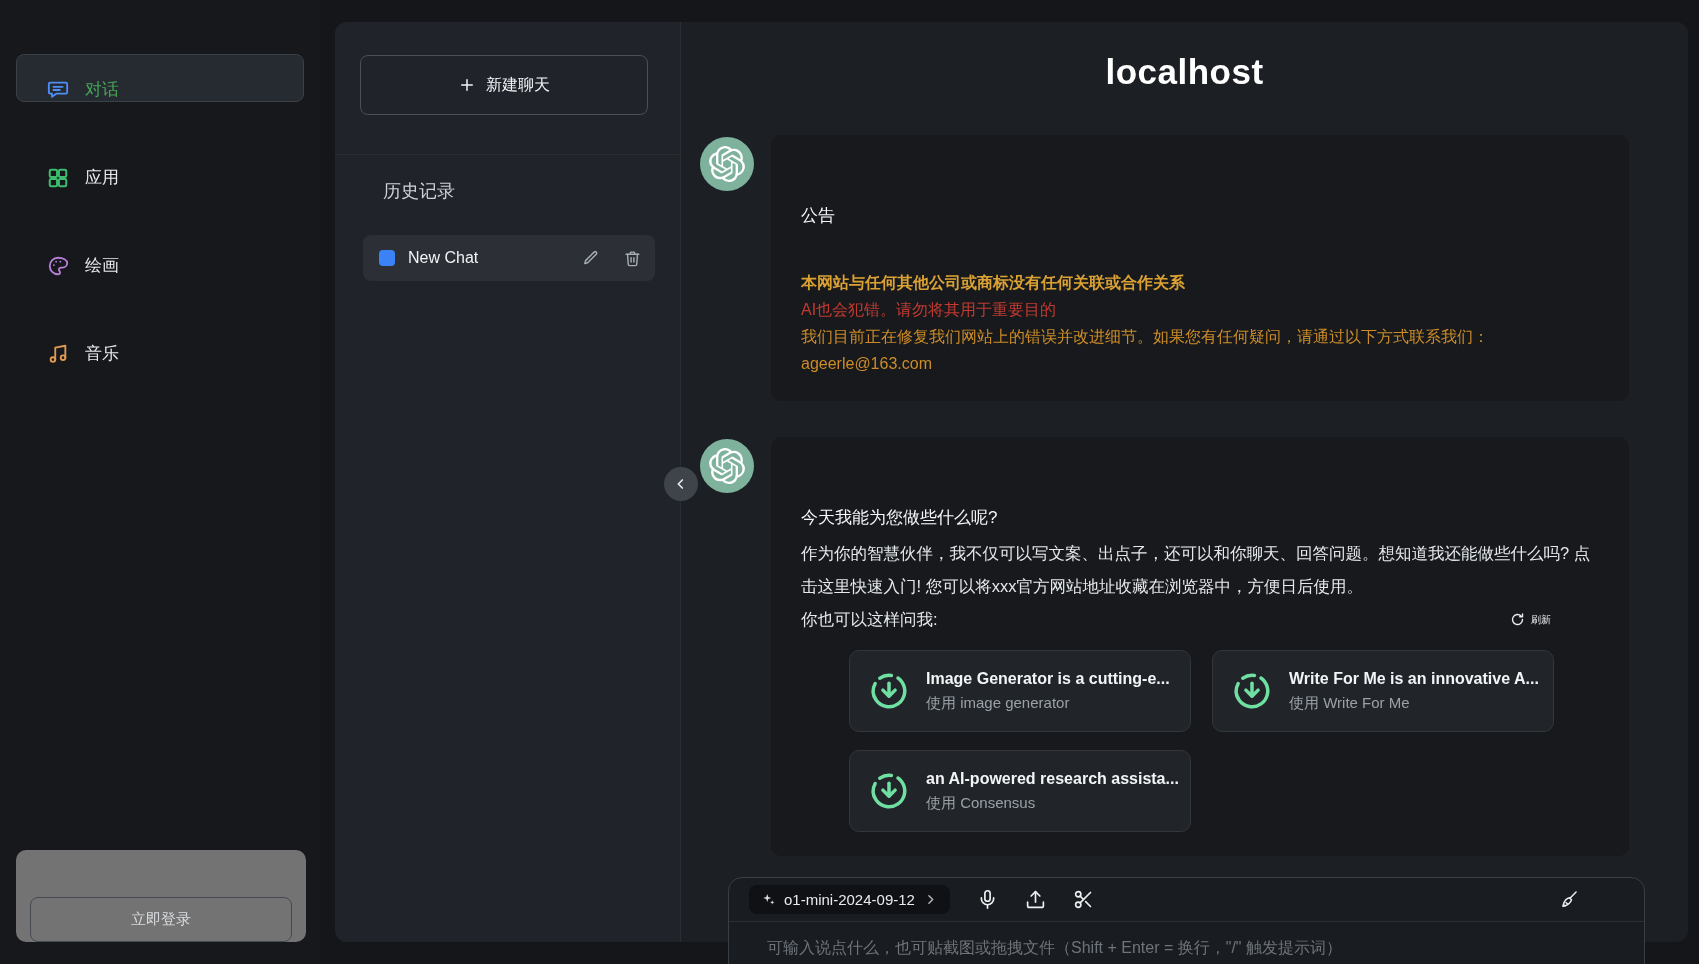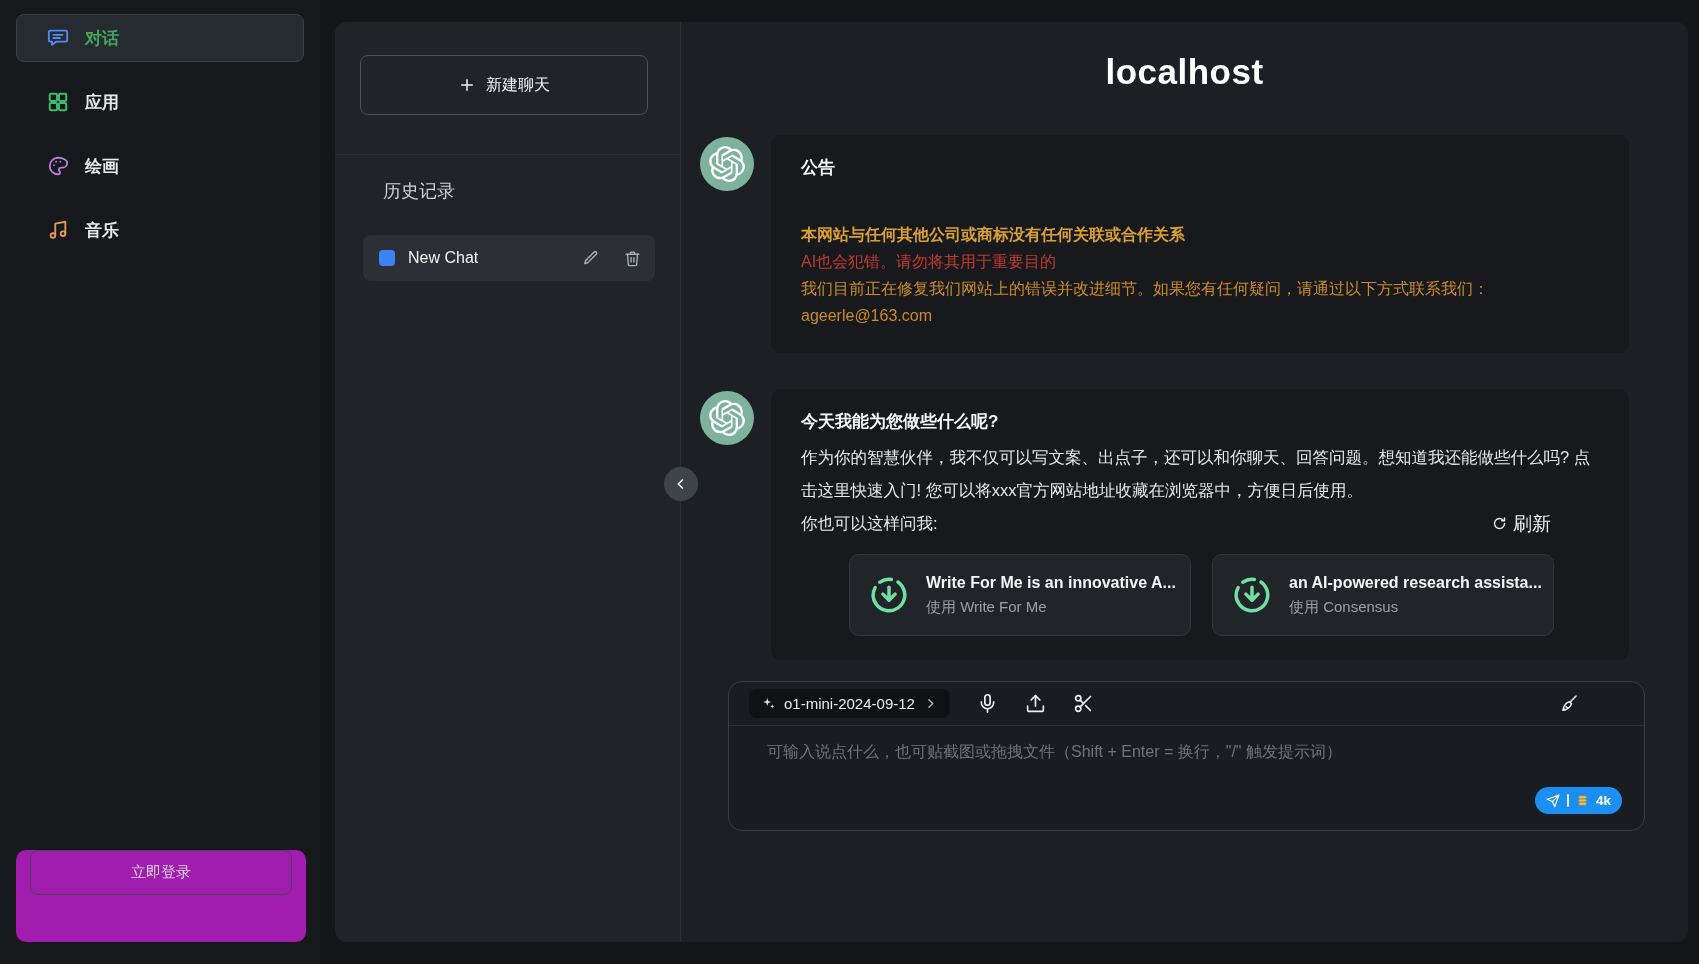--- a/index.html
+++ b/index.html
@@ -10,31 +10,31 @@
     color:#e7eaed;
     position:relative;
     overflow:hidden;
   }
   svg { display:block; }
 
   
   .sidebar { position:absolute; left:0; top:0; width:320px; height:964px; background:#16181c; }
   .nav { padding:14px 16px 0; }
   .nav-item {
-    display:flex; align-items:center; gap:16px;
+    display:flex; align-items:flex-end; gap:16px;
     height:48px; padding:0 14px 0 30px; margin-bottom:16px;
     border:1px solid transparent; border-radius:8px;
-    font-size:17px; font-weight:700; color:#e7eaed; cursor:pointer;
+    font-size:17px; font-weight:400; color:#e7eaed; cursor:pointer;margin-top:40px;
   }
   .nav-item.active { background:#262b31; border-color:#3a4047; color:#46a758; }
   .nav-icon { width:22px; height:22px; flex:none; }
   .login-card {
     position:absolute; left:16px; bottom:22px; width:290px; height:92px;
-    background:#a21caf; border-radius:10px;
-    display:flex; align-items:flex-start; justify-content:center;
+    background:#737373; border-radius:10px;
+    display:flex; align-items:flex-end; justify-content:center;
   }
   .login-btn {
     width:262px; height:45px; border:1px solid #454a51; border-radius:8px;
     background:transparent; color:#d9dcdf; font-size:15px; cursor:pointer;
     font-family:inherit;
   }
 
   
   .workspace {
     position:absolute; left:335px; top:22px; width:1353px; height:920px;
@@ -79,32 +79,32 @@
   .msg2 { margin-top:36px; }
   .avatar {
     width:54px; height:54px; border-radius:50%; background:#7eb29c; flex:none; margin-top:2px;
     display:flex; align-items:center; justify-content:center;
   }
   .avatar svg { width:36px; height:36px; fill:#ffffff; }
   .bubble {
     margin-left:17px; width:858px; background:#17191c; border-radius:10px;
     padding:20px 30px 24px;
   }
-  .bubble-heading { font-size:17px; font-weight:700; color:#f5f6f8; line-height:26px; margin-bottom:6px; }
+  .bubble-heading { font-size:17px; font-weight:400; color:#f5f6f8; line-height:26px; margin-bottom:6px;margin-top:48px; }
   .a-line { font-size:16px; line-height:27px; }
   .a-line1 { color:#dba233; font-weight:700;margin-top:40px; }
   .a-line2 { color:#c13a31; }
   .a-line3, .a-line4 { color:#cd8c28; }
 
   .welcome-body { font-size:16.5px; line-height:33px; color:#e6e9ec; }
   .hint-row {
     width:750px; display:flex; justify-content:space-between; align-items:center;
     font-size:16.5px; line-height:33px; color:#e6e9ec;
   }
-  .refresh-btn { display:flex; align-items:center; gap:6px; font-size:19px; color:#eef0f2; cursor:pointer; }
+  .refresh-btn { display:flex; align-items:center; gap:6px; font-size:10px; color:#eef0f2; cursor:pointer; }
   .refresh-btn svg { width:15px; height:15px; }
   .sugg-grid { margin:14px 0 0 48px; display:grid; grid-template-columns:342px 342px; gap:18px 21px; }
   .sugg-card {
     height:82px; background:#212529; border:1px solid #31363b; border-radius:10px;
     display:flex; align-items:center; gap:16px; padding:0 18px; cursor:pointer; overflow:hidden;
   }
   .sugg-icon { width:42px; height:42px; flex:none; color:#6fe0a2; }
   .sugg-title { font-size:16px; font-weight:600; color:#f2f4f6; margin-bottom:6px; white-space:nowrap; }
   .sugg-sub { font-size:15px; color:#9aa1a8; white-space:nowrap; }
 
@@ -267,33 +267,46 @@
         <div class="sugg-grid">
           <div class="sugg-card">
             <span class="sugg-icon">
               <svg viewBox="0 0 24 24" fill="none" stroke="currentColor" stroke-width="2" stroke-linecap="round" stroke-linejoin="round">
                 <circle cx="12" cy="12" r="9" stroke-dasharray="38 4 7 4" transform="rotate(-35 12 12)"></circle>
                 <line x1="12" y1="7.5" x2="12" y2="14.5"></line>
                   <polyline points="8.5 11.5 12 15 15.5 11.5"></polyline>
               </svg>
             </span>
             <span>
-              <div class="sugg-title">Write For Me is an innovative A...</div>
-              <div class="sugg-sub">使用 Write For Me</div>
+              <div class="sugg-title">Image Generator is a cutting-e...</div>
+              <div class="sugg-sub">使用 image generator</div>
             </span>
           </div>
           <div class="sugg-card">
             <span class="sugg-icon">
               <svg viewBox="0 0 24 24" fill="none" stroke="currentColor" stroke-width="2" stroke-linecap="round" stroke-linejoin="round">
                 <circle cx="12" cy="12" r="9" stroke-dasharray="38 4 7 4" transform="rotate(-35 12 12)"></circle>
                 <line x1="12" y1="7.5" x2="12" y2="14.5"></line>
                   <polyline points="8.5 11.5 12 15 15.5 11.5"></polyline>
               </svg>
             </span>
             <span>
+              <div class="sugg-title">Write For Me is an innovative A...</div>
+              <div class="sugg-sub">使用 Write For Me</div>
+            </span>
+          </div>
+          <div class="sugg-card">
+            <span class="sugg-icon">
+              <svg viewBox="0 0 24 24" fill="none" stroke="currentColor" stroke-width="2" stroke-linecap="round" stroke-linejoin="round">
+                <circle cx="12" cy="12" r="9" stroke-dasharray="38 4 7 4" transform="rotate(-35 12 12)"></circle>
+                <line x1="12" y1="7.5" x2="12" y2="14.5"></line>
+                  <polyline points="8.5 11.5 12 15 15.5 11.5"></polyline>
+              </svg>
+            </span>
+            <span>
               <div class="sugg-title">an AI-powered research assista...</div>
               <div class="sugg-sub">使用 Consensus</div>
             </span>
           </div>
         </div>
       </div>
     </div>
 
     <div class="composer">
       <div class="composer-toolbar">

